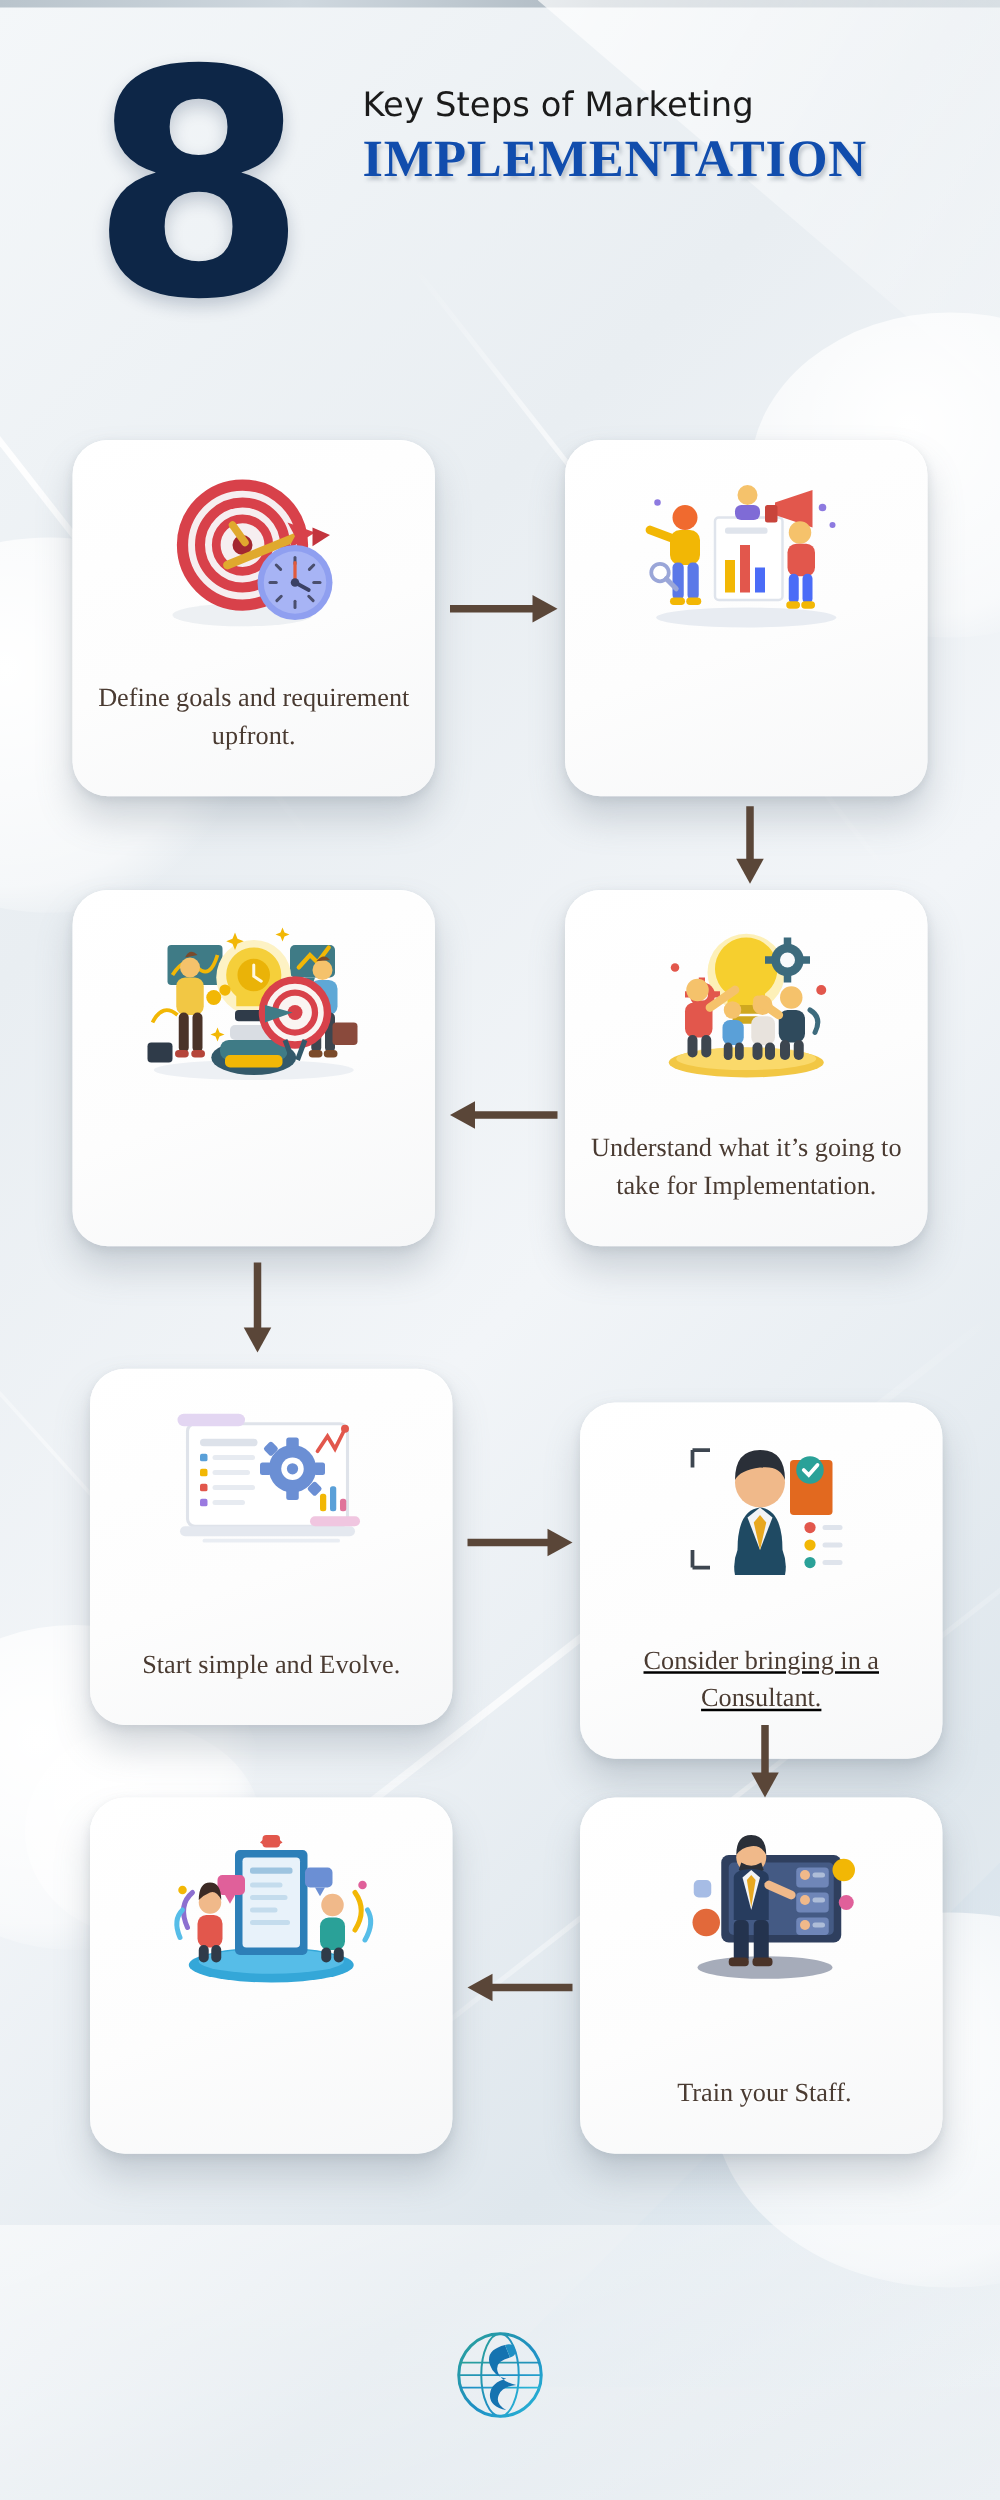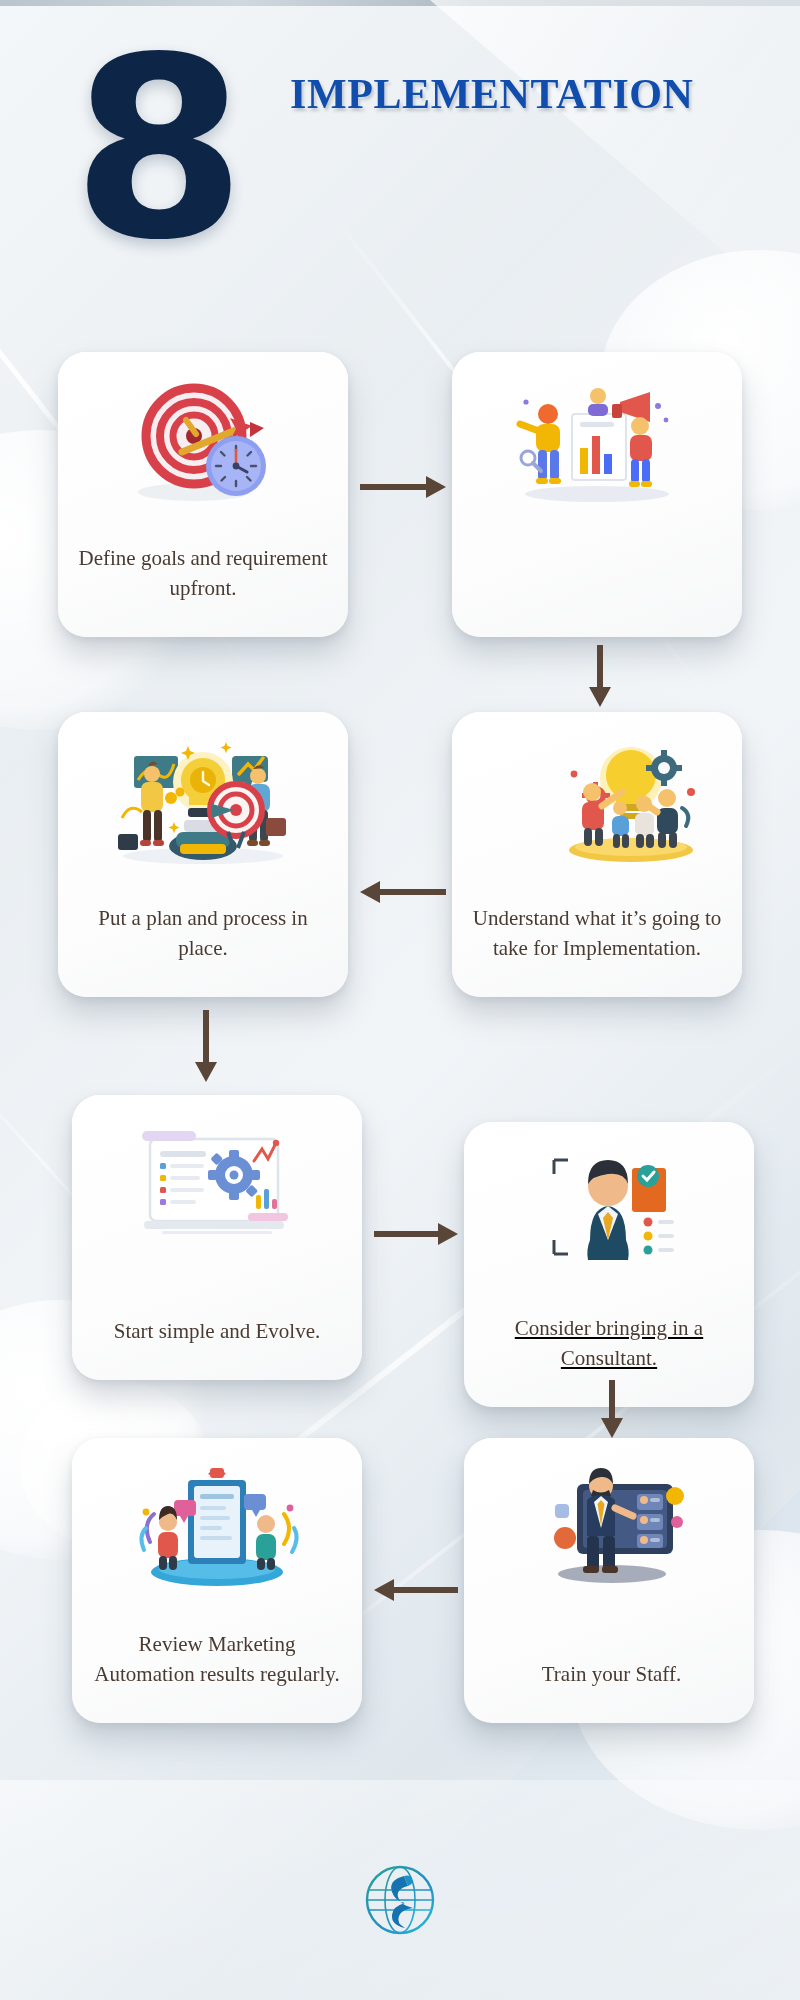--- a/index.html
+++ b/index.html
@@ -146,21 +146,21 @@
     font-size: 21px;
     line-height: 30px;
     color: #4a3b32;
     text-shadow: 0 1px 1px rgba(255,255,255,0.9);
   }
 
   
   .card.p1 { left: 58px;  top: 352px; }
   .card.p2 { left: 452px; top: 352px; }
   .card.p3 { left: 58px;  top: 712px; }
-  .card.p4 { left: 452px; top: 712px; align-items: flex-end; }
+  .card.p4 { left: 452px; top: 712px; }
   .card.p5 { left: 72px;  top: 1095px; }
   .card.p6 { left: 464px; top: 1122px; text-decoration: underline; }
   .card.p7 { left: 72px;  top: 1438px; }
   .card.p8 { left: 464px; top: 1438px; padding-left: 21px; }
 
   
   .arrow { position: absolute; pointer-events: none; }
   .arrow .shaft {
     position: absolute;
     background: #5a4638;
@@ -255,20 +255,21 @@
   <div class="bg-cloud c4"></div>
   <div class="bg-streak s1"></div>
   <div class="bg-streak s2"></div>
   <div class="bg-streak s5"></div>
   <div class="bg-streak s3"></div>
   <div class="bg-streak s4"></div>
 
   <div class="header">
     <div class="big-number">8</div>
     <div class="header-text">
+      <div class="kicker">Key Steps of Marketing</div>
       <div class="title-line l2">IMPLEMENTATION</div>
     </div>
   </div>
 
   <div class="steps">
 
     <div class="card p1">
       <div class="art">
         <svg viewBox="0 0 190 132">
           <ellipse cx="86" cy="118" rx="56" ry="9" fill="#e6e9ee" opacity=".7"></ellipse>
@@ -382,21 +383,20 @@
           <path d="M136 98 l-6 16" stroke="#33596a" stroke-width="4"></path>
           <g fill="#f2b705">
             <path d="M80 12 l2 5 5 2 -5 2 -2 5 -2 -5 -5 -2 5 -2z"></path>
             <path d="M118 8 l1.6 4 4 1.6 -4 1.6 -1.6 4 -1.6 -4 -4 -1.6 4 -1.6z"></path>
             <path d="M66 88 l1.6 4 4 1.6 -4 1.6 -1.6 4 -1.6 -4 -4 -1.6 4 -1.6z"></path>
           </g>
           <path d="M14 84 q8 -16 20 -6" stroke="#f2b705" stroke-width="3" fill="none"></path>
           <rect x="10" y="100" width="20" height="16" rx="3" fill="#2f3b49"></rect>
         </svg>
       </div>
-      <div class="caption">Put a plan and process in place.</div>
     </div>
 
     <div class="card p4">
       <div class="art">
         <svg viewBox="0 0 190 132">
           <ellipse cx="95" cy="116" rx="62" ry="12" fill="#f2c744"></ellipse>
           <ellipse cx="95" cy="113" rx="56" ry="9" fill="#fad96a"></ellipse>
           <circle cx="95" cy="44" r="31" fill="#fdf0b8"></circle>
           <path d="M95 16 a25 25 0 0 1 15 45 v9 h-30 v-9 a25 25 0 0 1 15 -45z" fill="#f6cf2e"></path>
           <rect x="82" y="70" width="26" height="7" rx="3" fill="#cfa81f"></rect>
@@ -538,21 +538,20 @@
           <rect x="135" y="98" width="8" height="12" rx="4" fill="#2f3b49"></rect>
           <rect x="145" y="98" width="8" height="12" rx="4" fill="#2f3b49"></rect>
           <path d="M28 82 q-8 -18 4 -28" stroke="#8c6fd0" stroke-width="4" fill="none" stroke-linecap="round"></path>
           <path d="M22 90 q-6 -14 2 -22" stroke="#56bde8" stroke-width="4" fill="none" stroke-linecap="round"></path>
           <path d="M162 84 q10 -16 0 -30" stroke="#f2b705" stroke-width="4" fill="none" stroke-linecap="round"></path>
           <path d="M170 92 q8 -14 2 -24" stroke="#56bde8" stroke-width="4" fill="none" stroke-linecap="round"></path>
           <circle cx="24" cy="52" r="3.4" fill="#f2b705"></circle>
           <circle cx="168" cy="48" r="3.4" fill="#e0609a"></circle>
         </svg>
       </div>
-      <div class="caption">Review Marketing Automation results regularly.</div>
     </div>
 
     <div class="card p8">
       <div class="art">
         <svg viewBox="0 0 190 132">
           <ellipse cx="95" cy="114" rx="54" ry="9" fill="#3b4a68" opacity=".45"></ellipse>
           <rect x="60" y="24" width="96" height="70" rx="6" fill="#2f3f5e"></rect>
           <rect x="66" y="30" width="84" height="58" rx="4" fill="#445a84"></rect>
           <rect x="120" y="34" width="26" height="16" rx="3" fill="#6f86b8"></rect>
           <circle cx="127" cy="40" r="4" fill="#f0b98a"></circle>

